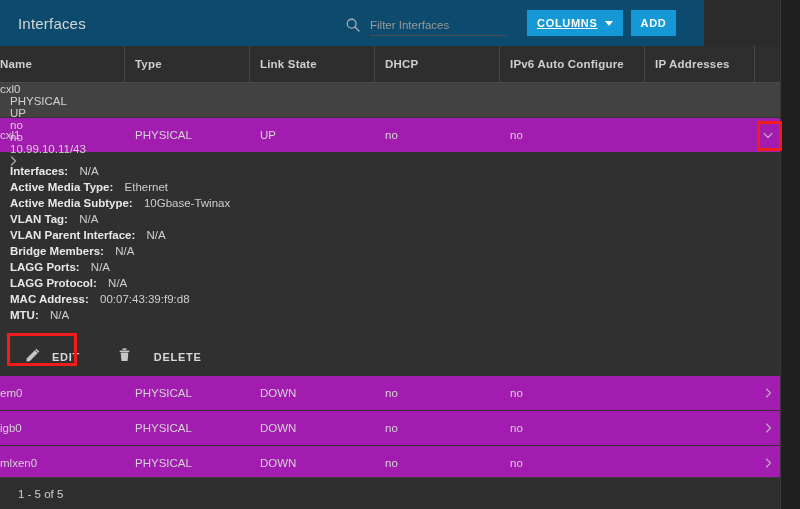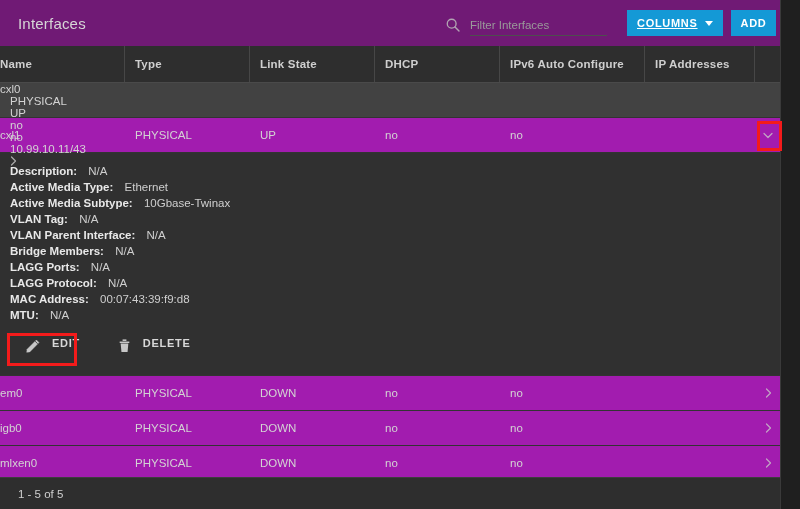--- a/index.html
+++ b/index.html
@@ -16,37 +16,37 @@
     position: relative;
     width: 800px;
     height: 509px;
     background: #2b2b2b;
   }
 
   
   .topbar {
     position: absolute;
     left: 0; top: 0;
-    width: 780px;
+    width: 704px;
     height: 46px;
-    background: #701a75;
+    background: #0c4a6e;
     display: flex;
     align-items: center;
   }
   .page-title {
     margin-left: 18px;
     font-size: 15px;
     color: #d6d6d6;
     letter-spacing: .2px;
   }
   .topbar-right {
     margin-left: auto;
     display: flex;
     align-items: center;
-    margin-right: 4px;
+    margin-right: 28px;
     justify-content: flex-end;
   }
 
   .search-wrap {
     display: flex;
     align-items: flex-end;
     height: 26px;
     margin-right: 20px;
   }
   .search-icon {
@@ -162,27 +162,27 @@
 
   .detail-actions {
     display: flex;
     align-items: center;
     margin-top: 14px;
     margin-bottom: 6px;
     height: 26px;
   }
   .action {
     display: flex;
-    align-items: flex-start;
+    align-items: flex-end;
     height: 26px;
     cursor: pointer;
     padding: 0 8px;
   }
   .action-edit { margin-left: 7px; }
-  .action-delete { margin-left: 20px; }
+  .action-delete { margin-left: 20px; gap: 11px; }
   .action .glyph { width: 17px; height: 17px; margin-right: 10px; opacity: .9; }
   .action .txt {
     font-size: 11px;
     font-weight: bold;
     letter-spacing: .7px;
     color: #d8d8d8;
   }
 
   
   .footer {
@@ -284,21 +284,21 @@
       <div class="cell c-ip"></div>
       <div class="cell c-exp">
         <svg class="chev" viewBox="0 0 24 24">
           <polyline points="4,9 12,17 20,9" fill="none" stroke="#c9c9c9" stroke-width="2.4" stroke-linecap="round" stroke-linejoin="round"></polyline>
         </svg>
       </div>
     </div>
 
     <div class="detail">
       <div class="detail-line">
-        <span class="lbl">Description:</span>
+        <span class="lbl">Interfaces:</span>
         <span class="val">N/A</span>
       </div>
       <div class="detail-line">
         <span class="lbl">Active Media Type:</span>
         <span class="val">Ethernet</span>
       </div>
       <div class="detail-line">
         <span class="lbl">Active Media Subtype:</span>
         <span class="val">10Gbase-Twinax</span>
       </div>

